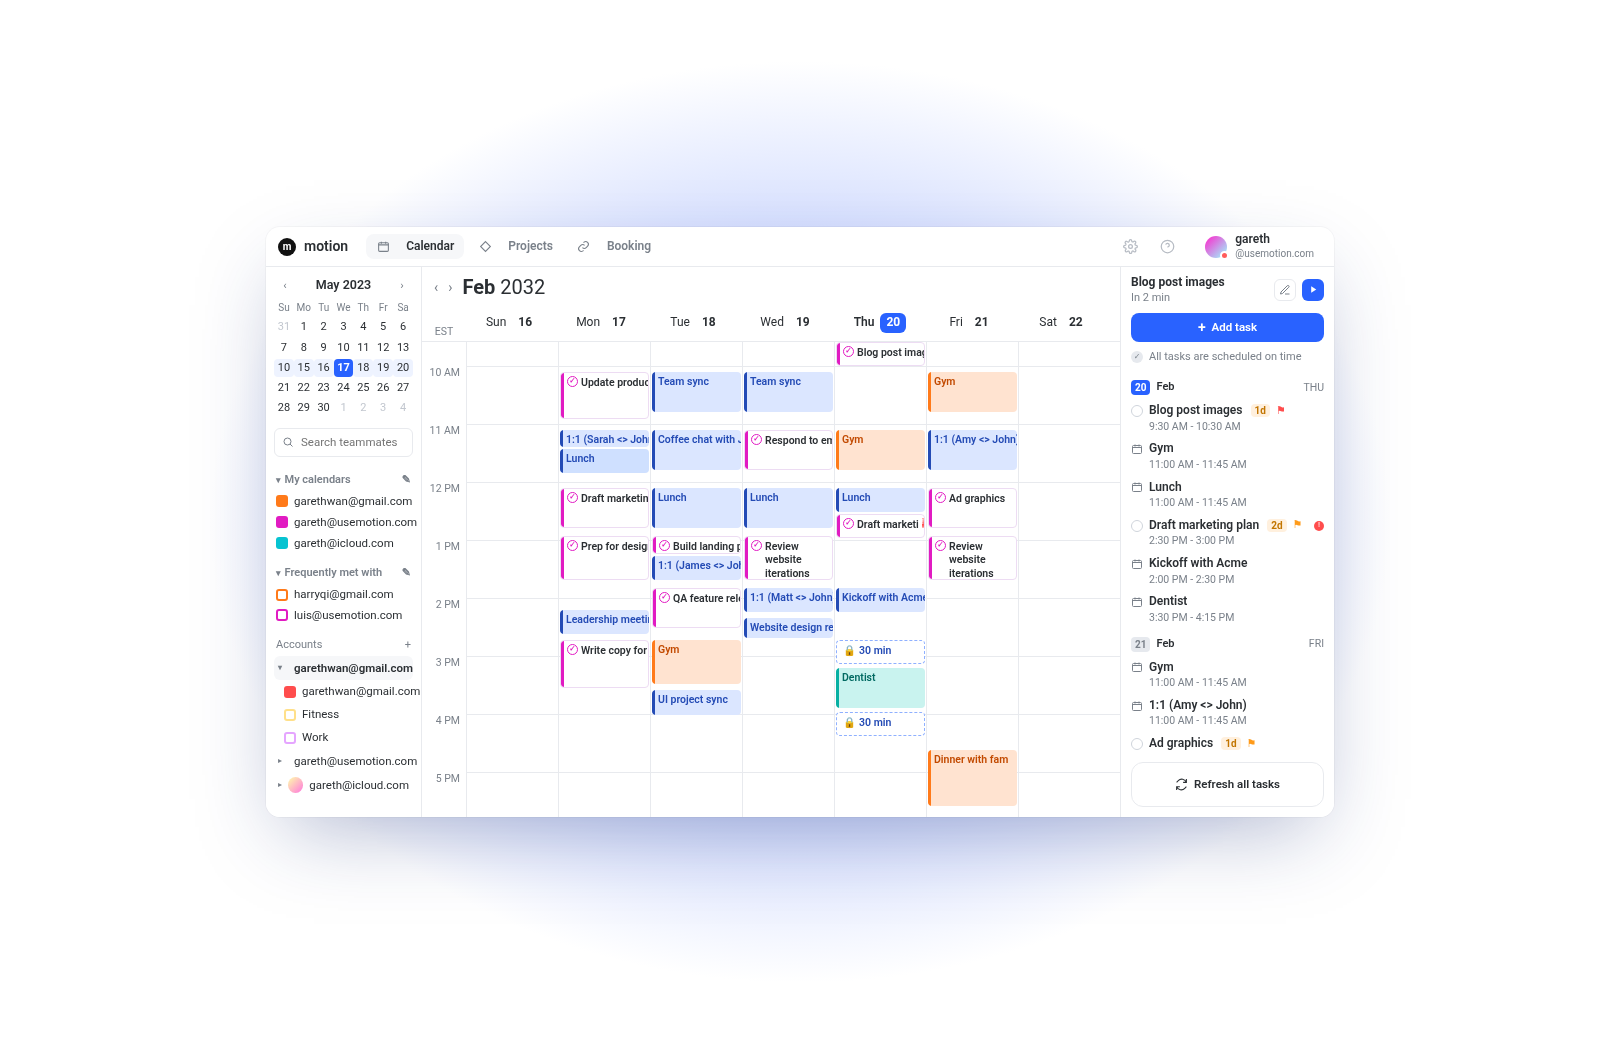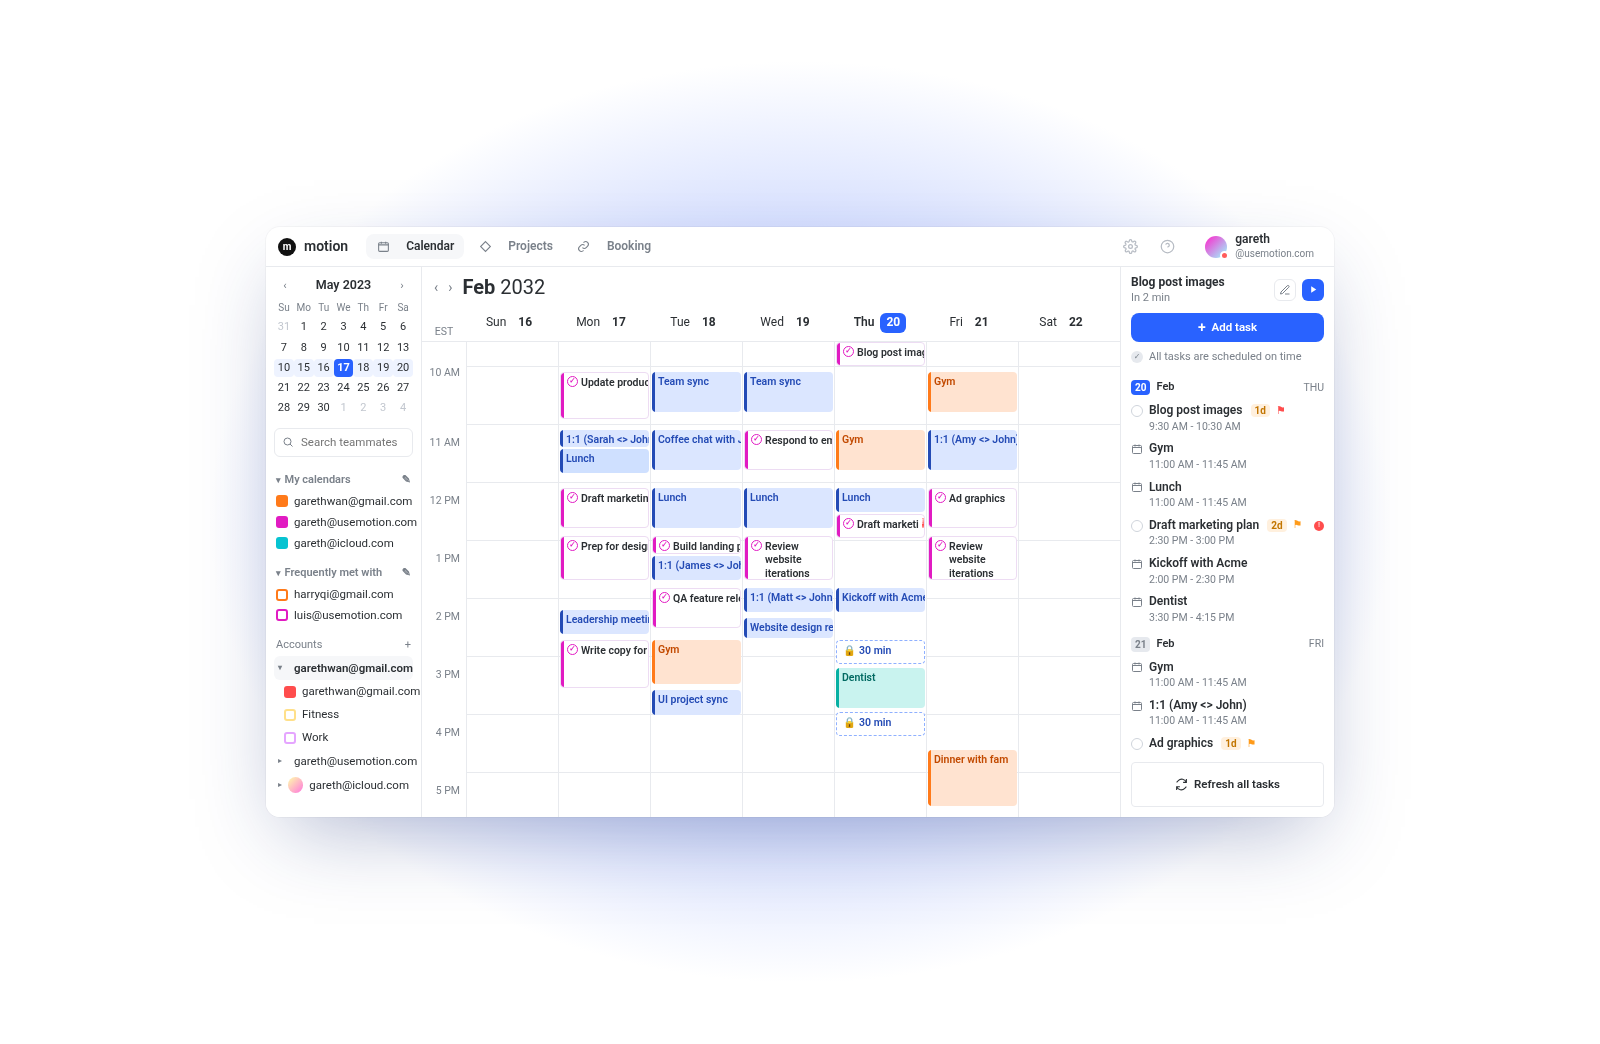--- a/index.html
+++ b/index.html
@@ -141,21 +141,21 @@
   .ag-chk{ width:12px;height:12px;border:1.5px solid #cfd4db;border-radius:50%; flex:0 0 auto;}
   .ag-cal{ width:12px;height:12px;color:var(--muted); flex:0 0 auto;}
   .ag-ttl{ font-weight:600; font-size:12px;}
   .ag-bdg{ font-size:10px; font-weight:700; border-radius:4px; padding:0 4px; margin-left:2px;}
   .bdg-orange{ background:#fff0de; color:#c27500;}
   .flag{ font-size:11px;}
   .flag-red{ color:#ff4d4d;}
   .flag-orange{ color:#ff9b1a;}
   .ag-time{ font-size:10.5px; color:var(--muted); padding-left:18px;}
   .ft { margin-top:auto; padding:10px; }
-  .refresh{ border:1px solid var(--hair); border-radius:4px; padding:14px; text-align:center; font-weight:600; cursor:pointer; display:flex;align-items:center;justify-content:center;gap:6px; color:var(--ink);}
+  .refresh{ border:1px solid var(--hair); border-radius:12px; padding:14px; text-align:center; font-weight:600; cursor:pointer; display:flex;align-items:center;justify-content:center;gap:6px; color:var(--ink);}
   svg { display:block; }
 </style>
 </head>
 <body>
 
 <div class="window">
 
   <div class="topbar">
     <div class="logo">
       <span class="logo-mark">m</span>
@@ -364,21 +364,21 @@
           <div class="dayhdr">Mon <span class="dd">17</span></div>
           <div class="dayhdr">Tue <span class="dd">18</span></div>
           <div class="dayhdr">Wed <span class="dd">19</span></div>
           <div class="dayhdr today">Thu <span class="dd">20</span></div>
           <div class="dayhdr">Fri <span class="dd">21</span></div>
           <div class="dayhdr">Sat <span class="dd">22</span></div>
         </div>
       <div class="gridwrap">
         <div class="hourlabels" id="hlabs">
             <div class="hlab" style="margin-top: 30px;">10 AM</div>
-            <div class="hlab" style="margin-top: 12px;">11 AM</div>
+            <div class="hlab" style="margin-top: 0px;">11 AM</div>
             <div class="hlab" style="margin-top: 0px;">12 PM</div>
             <div class="hlab" style="margin-top: 0px;">1 PM</div>
             <div class="hlab" style="margin-top: 0px;">2 PM</div>
             <div class="hlab" style="margin-top: 0px;">3 PM</div>
             <div class="hlab" style="margin-top: 0px;">4 PM</div>
             <div class="hlab" style="margin-top: 0px;">5 PM</div>
           </div>
         <div class="rowlines" id="rlines">
             <div class="rline" style="margin-top: 24px;"></div>
             <div class="rline" style="margin-top: 0px;"></div>

